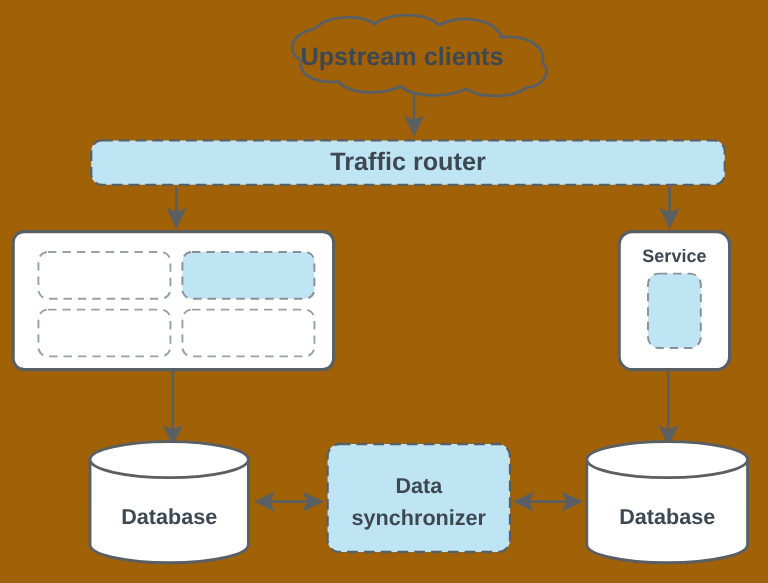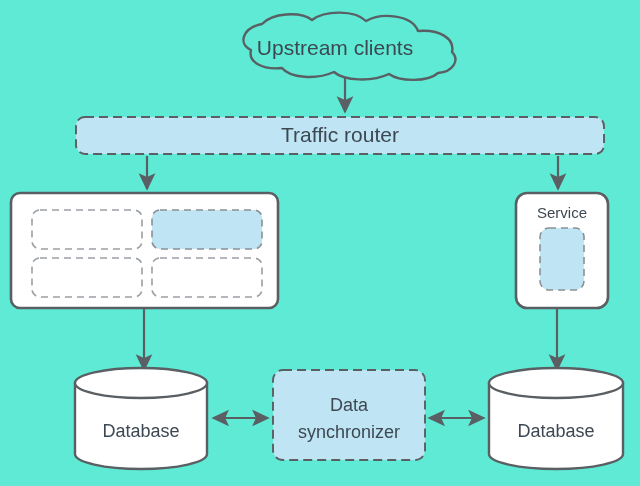--- a/index.html
+++ b/index.html
@@ -10,21 +10,22 @@
   body {
     width: 640px;
     height: 486px;
     overflow: hidden;
     font-family: "Liberation Sans", sans-serif;
   }
   #diagram-root {
     position: relative;
     width: 640px;
     height: 486px;
-    background: #5eead4;
+    background: #a16207;
+    font-weight: bold;
   }
   svg.canvas {
     display: block;
     width: 640px;
     height: 486px;
   }
   .node-label {
     font-family: "Liberation Sans", sans-serif;
     fill: #3d4852;
     font-size: 21px;

